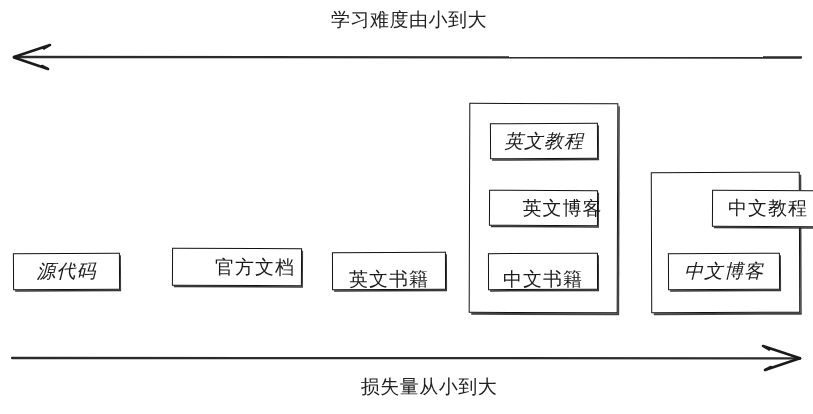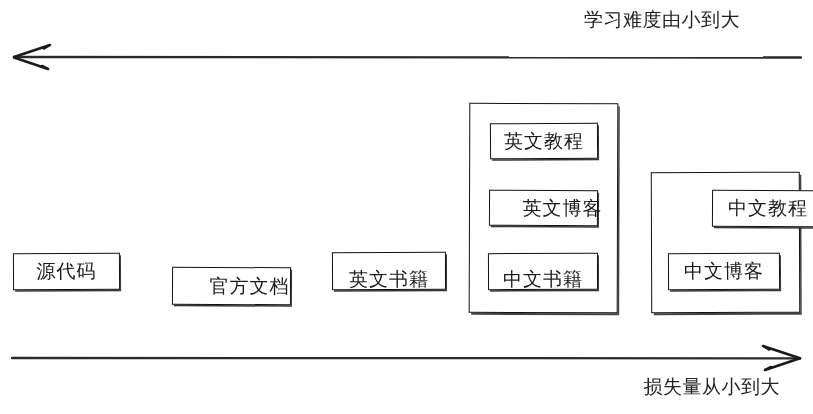--- a/index.html
+++ b/index.html
@@ -19,22 +19,23 @@
     background: #ffffff;
     overflow: hidden;
   }
   .axis-label {
     position: absolute;
     font-size: 19px;
     line-height: 22px;
     letter-spacing: 0.5px;
     color: #222222;
     white-space: nowrap;
-    text-align: right;
+    text-align: center;
     font-family: "DejaVu Sans", "Liberation Sans", sans-serif;
+    padding-left: 39px;
   }
   #top-axis-label {
     left: 0;
     top: 8px;
     width: 740px;
   }
   #bottom-axis-label {
     left: 0;
     top: 375px;
     width: 780px;
@@ -63,21 +64,21 @@
     color: #1a1a1a;
     letter-spacing: 1px;
     box-shadow: 1.5px 2px 0 -0.5px rgba(20,20,20,0.85);
   }
   .node-label {
     display: block;
     white-space: nowrap;
     transform: translateY(-0.5px);
   }
   
-  .skew-a { transform: rotate(-0.35deg); }
+  .skew-a { transform: rotate(-0.35deg); font-style: italic; }
   .skew-b { transform: rotate(0.3deg); }
   .skew-c { transform: rotate(-0.2deg); }
   .skew-d { transform: rotate(0.18deg); }
 
   .group-box {
     position: absolute;
     box-sizing: border-box;
     background: #ffffff;
     border: 1.6px solid #111111;
     box-shadow: 2px 2.5px 0 -0.5px rgba(20,20,20,0.8);
@@ -101,21 +102,21 @@
     <path d="M800,20.3 L763,8 L769,11.5 L766,9.5" stroke="#1a1a1a" stroke-width="2.6" fill="none" stroke-linecap="round" stroke-linejoin="round"></path>
     <path d="M800,20.3 L765,32 L771,29 L767,31" stroke="#1a1a1a" stroke-width="2.6" fill="none" stroke-linecap="round" stroke-linejoin="round"></path>
   </svg>
 
   <div class="axis-label" id="bottom-axis-label">损失量从小到大</div>
 
   <div class="node skew-a" style="left:13px; top:253px; width:107px; height:37px;">
     <span class="node-label">源代码</span>
   </div>
 
-  <div class="node skew-b" style="left:172px; top:267px; width:119px; height:38px;padding-left:36px;">
+  <div class="node skew-b" style="left:172px; top:248px; width:130px; height:38px;padding-left:36px;">
     <span class="node-label">官方文档</span>
   </div>
 
   <div class="node skew-c" style="left:332px; top:252px; width:114px; height:38px;align-items:flex-end;">
     <span class="node-label">英文书籍</span>
   </div>
 
   <div class="group-box skew-d" style="left:469px; top:103px; width:149px; height:210px;"></div>
 
   <div class="node skew-a" style="left:490px; top:123px; width:108px; height:36px;">

